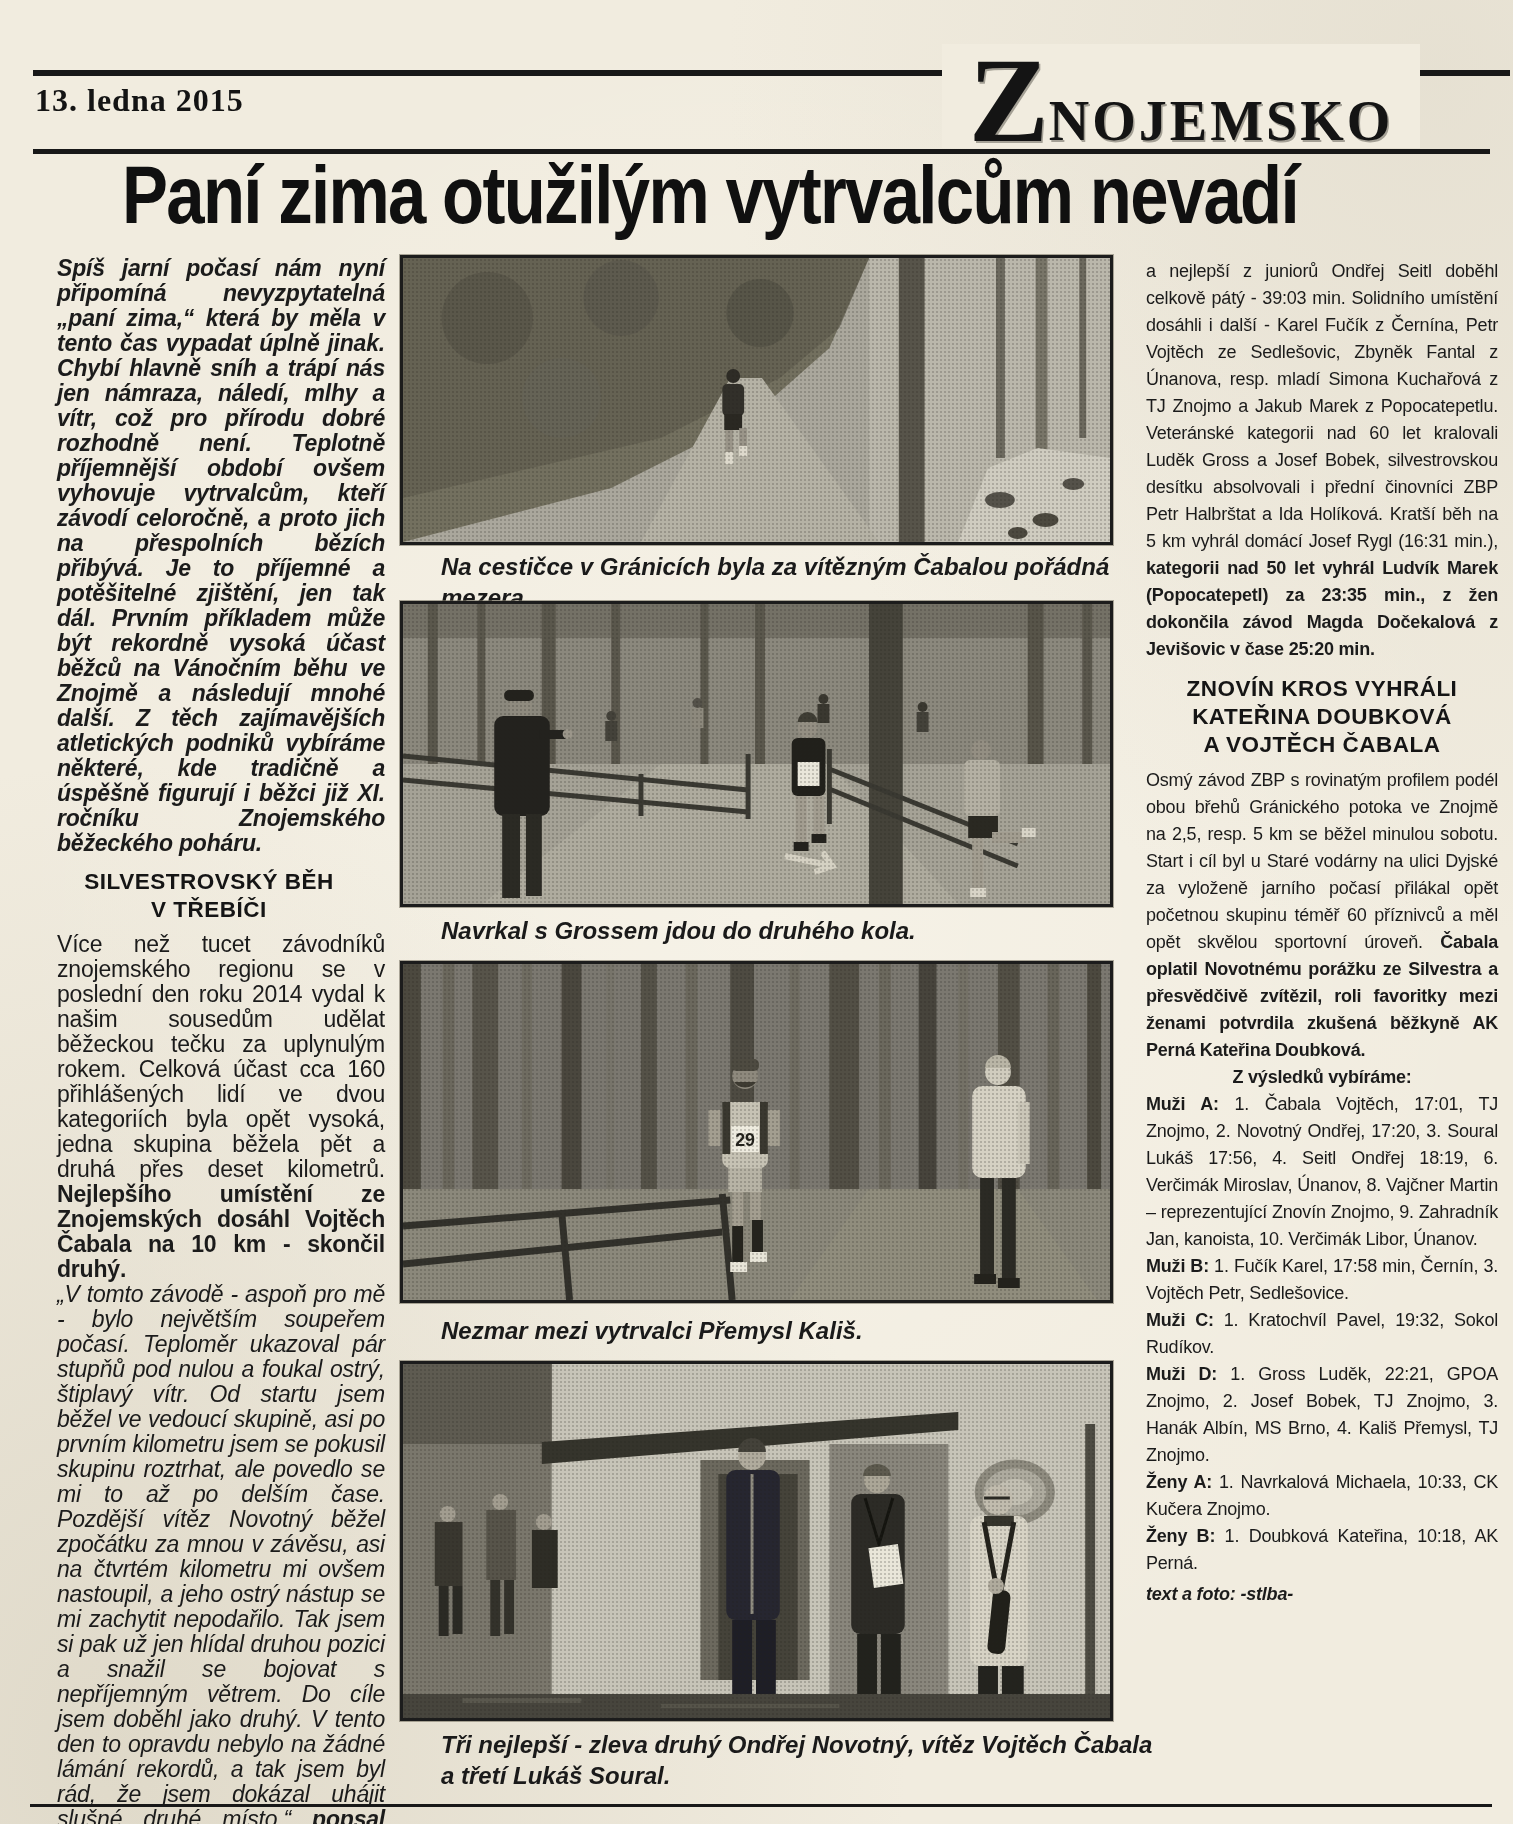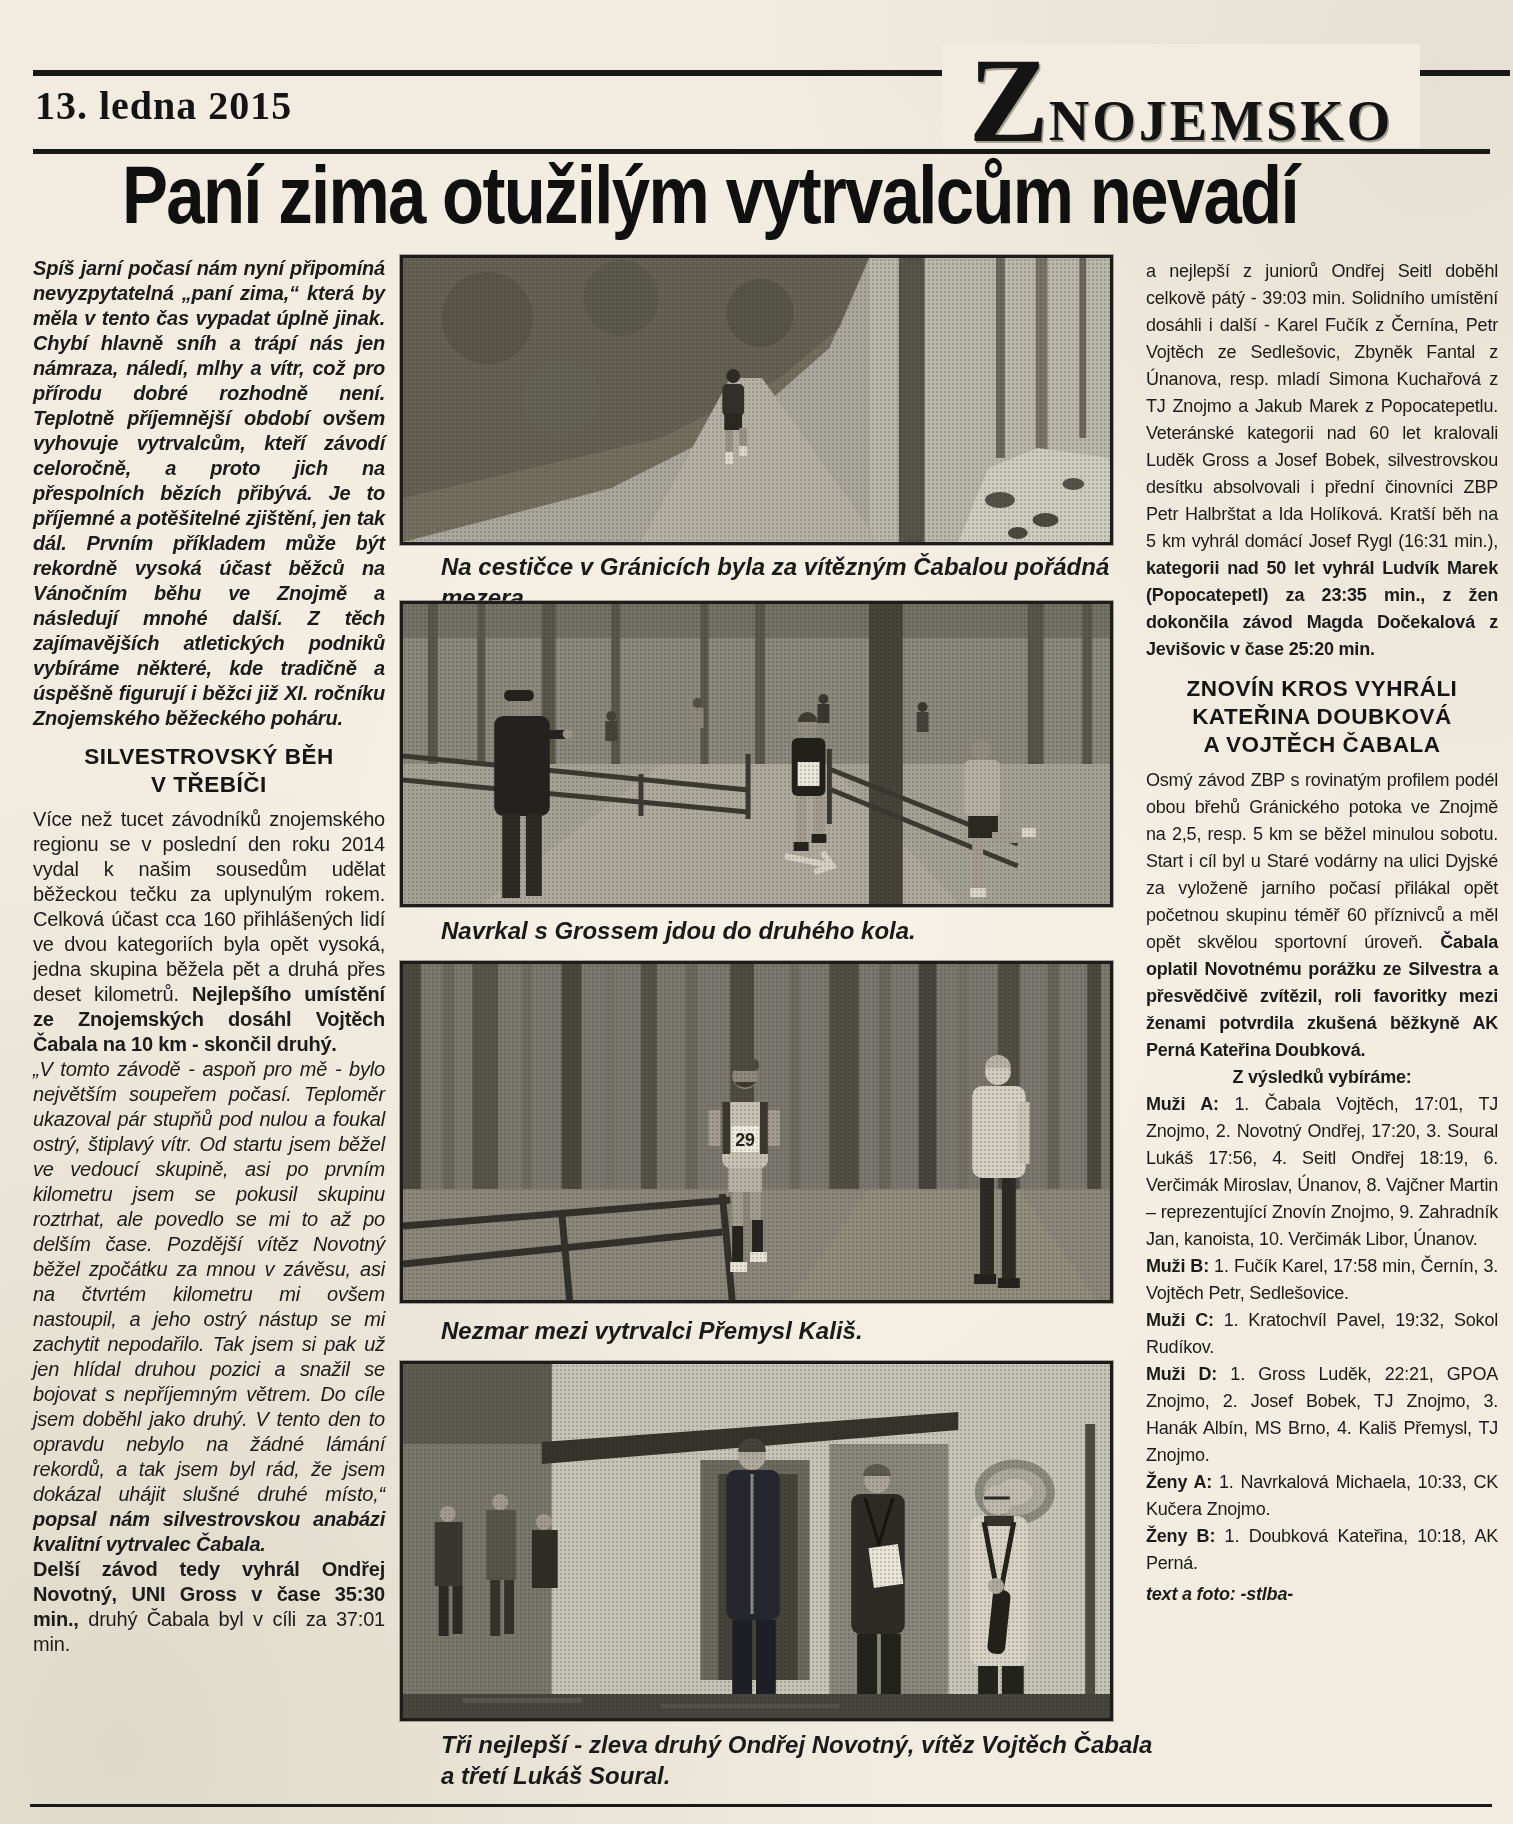--- a/index.html
+++ b/index.html
@@ -15,21 +15,21 @@
     color:#1b1b1b;
     -webkit-font-smoothing:antialiased;
   }
   .rule{position:absolute; background:#181818;}
   .rule-top{left:33px; top:70px; width:1477px; height:6px;}
   .rule-under{left:33px; top:149px; width:1457px; height:5px;}
   .rule-bottom{left:30px; top:1804px; width:1462px; height:3px;}
 
   .date{
     position:absolute; left:35px; top:82px;
-    font-family:"Liberation Serif", serif; font-weight:bold; font-size:40px;
+    font-family:"Liberation Serif", serif; font-weight:bold; font-size:32px;
     letter-spacing:1px; color:#141414;
   }
   .masthead{
     position:absolute; left:942px; top:44px; width:478px; height:104px;
     background:#f1ecdf; z-index:2;
     display:flex; align-items:flex-end; justify-content:center;
     font-family:"Liberation Serif", serif; color:#141414;
     text-shadow:1.5px 1.5px 0 rgba(70,68,60,.45);
     white-space:nowrap;
   }
@@ -40,21 +40,21 @@
   .headline-inner{
     display:inline-block; transform:scaleX(.84); transform-origin:50% 50%;
     font-weight:bold; font-size:82px; line-height:1; letter-spacing:-2px; color:#101010;
     white-space:nowrap;
   }
 
   
   .col-left{position:absolute; left:33px; top:256px; width:352px;}
   .col-right{position:absolute; left:1146px; top:258px; width:352px;}
   .col-left p, .col-right p{margin:0; text-align:justify;}
-  .col-left p{font-size:20px; line-height:25px; letter-spacing:-.2px;}
+  .col-left p{font-size:23px; line-height:25px; letter-spacing:-.2px;margin-left:24px;}
   .col-right p{font-size:18px; line-height:27px; letter-spacing:-.2px;}
   .intro{font-style:italic; font-weight:bold;}
   .quote{font-style:italic;}
   .qattr{font-weight:bold;}
   h2.section{
     text-align:center; font-size:22.5px; line-height:28px; font-weight:bold;
     margin:12px 0 8px; letter-spacing:.5px; color:#151515;
   }
   .results-heading{text-align:center !important; font-weight:bold;}
   .byline{text-align:left; font-weight:bold; margin-top:4px !important;font-style:italic;}

